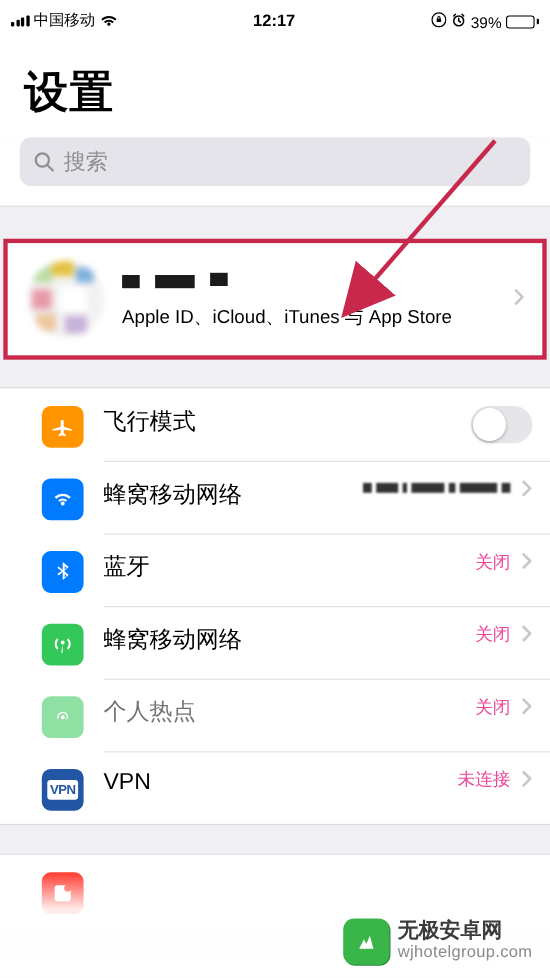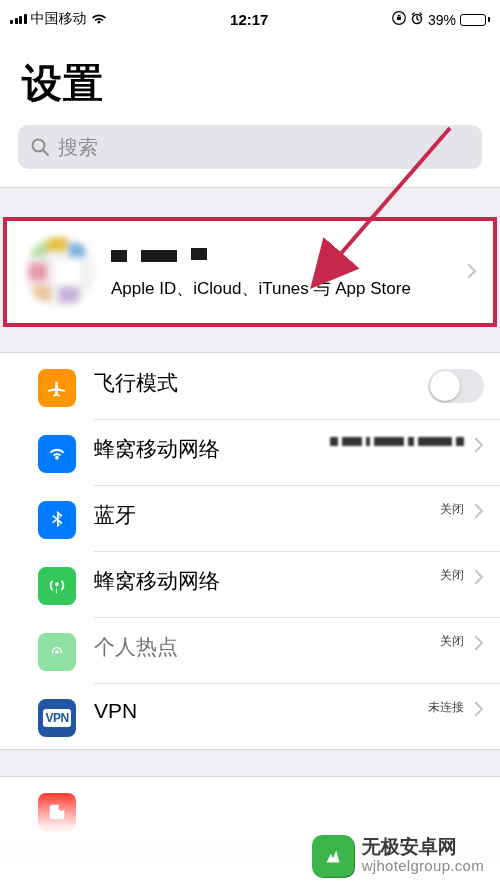--- a/index.html
+++ b/index.html
@@ -75,21 +75,21 @@
   }
   .icon-box.orange { background:#ff9500;}
   .icon-box.blue { background:#007aff;}
   .icon-box.green { background:#34c759;}
   .icon-box.greenl { background:#34c759; opacity:0.55;}
   .icon-box.navy { background:#2255a4;}
   .icon-box.red { background:#ff3b30;}
 
   .row-label { font-size:21px; flex:1; }
   .row-label.disabled { color:#737373; }
-  .row-value { font-size:12px; color:#404040; margin-right:10px; }
+  .row-value { font-size:16px; color:#ec4899; margin-right:10px; }
   .chev { color:#c7c7cc; font-size:20px; }
 
   .toggle {
     width:56px; height:34px; border-radius:17px; background:#e5e5ea;
     position:relative;
   }
   .toggle::after{
     content:""; position:absolute; left:2px; top:2px;
     width:30px; height:30px; background:#fff; border-radius:50%;
     box-shadow:0 1px 3px rgba(0,0,0,.3);

